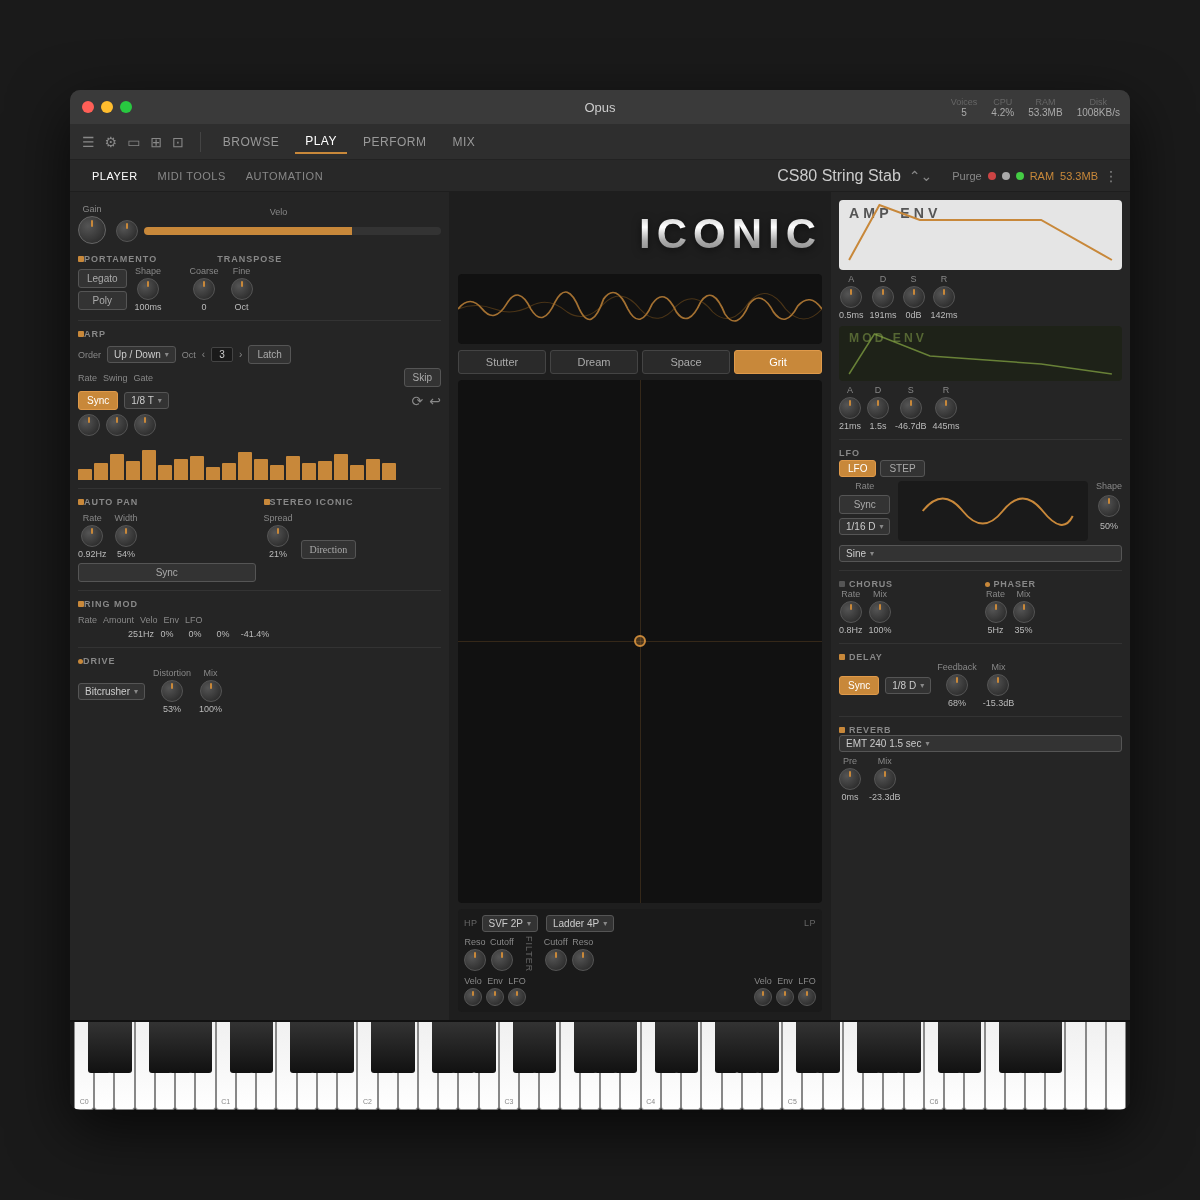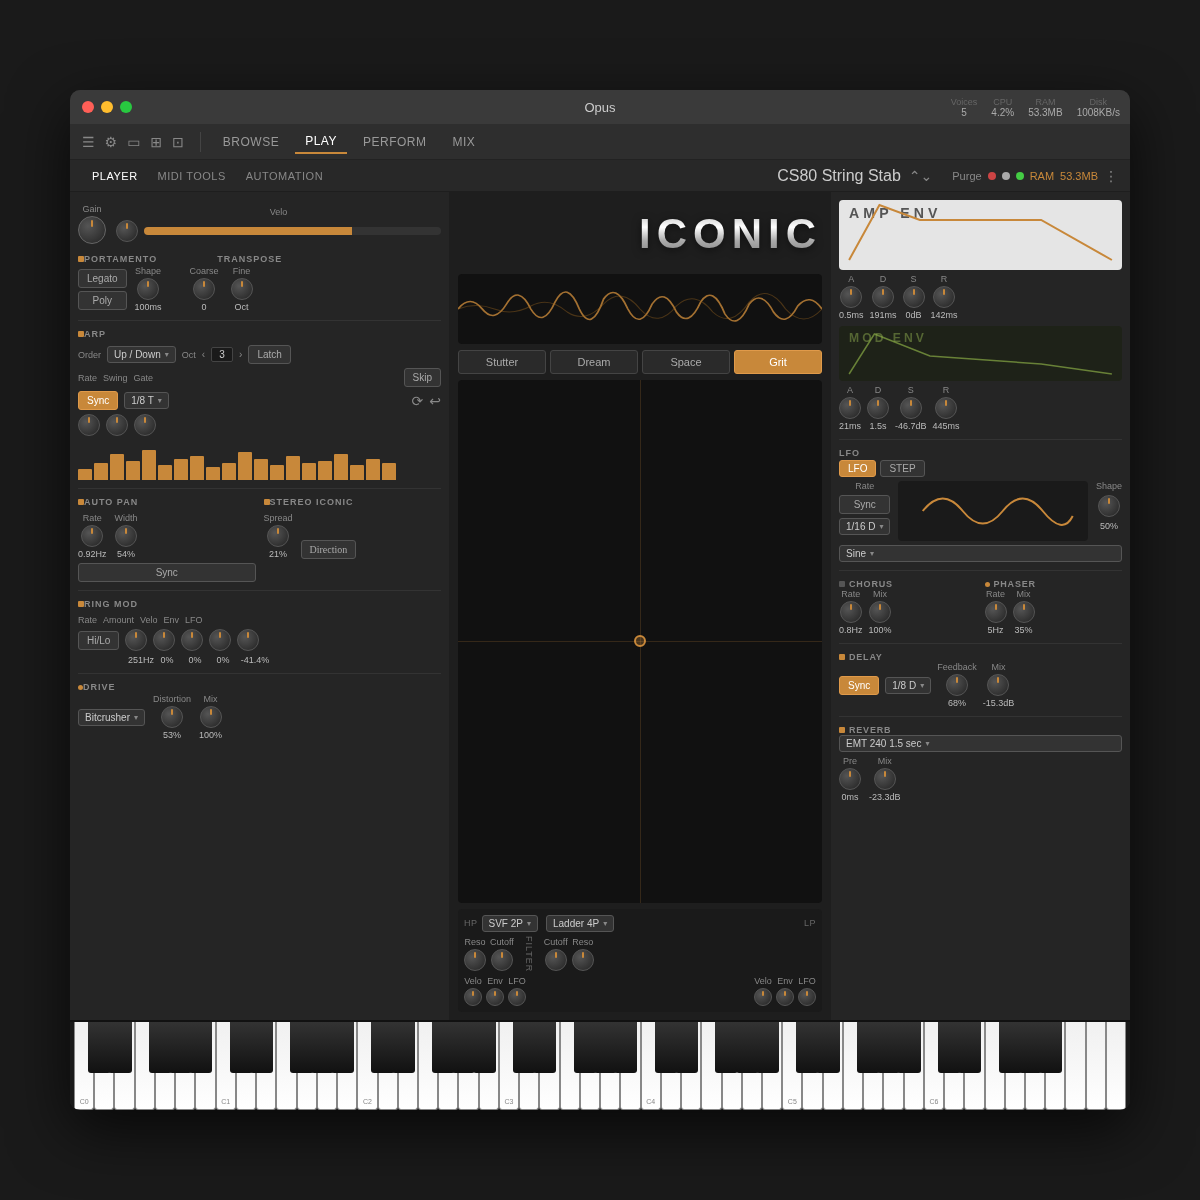--- a/index.html
+++ b/index.html
@@ -694,28 +694,20 @@
           </div>
           <div class="knob-wrap">
             <span class="knob-label">Velo</span>
           </div>
           <div class="knob-wrap">
             <span class="knob-label">Env</span>
           </div>
           <div class="knob-wrap">
             <span class="knob-label">LFO</span>
           </div>
-        </div>
-        <div style="display:flex;gap:6px;align-items:center;">
-          <button class="btn">Hi/Lo</button>
-          <div class="knob-sm"></div>
-          <div class="knob-sm"></div>
-          <div class="knob-sm"></div>
-          <div class="knob-sm"></div>
-          <div class="knob-sm"></div>
         </div>
         <div style="display:flex;gap:6px;align-items:center;">
           <span style="width:44px;"></span>
           <span class="value-label" style="width:22px;">251Hz</span>
           <span class="value-label" style="width:22px;">0%</span>
           <span class="value-label" style="width:22px;">0%</span>
           <span class="value-label" style="width:22px;">0%</span>
           <span class="value-label" style="width:30px;">-41.4%</span>
         </div>
       </div>

